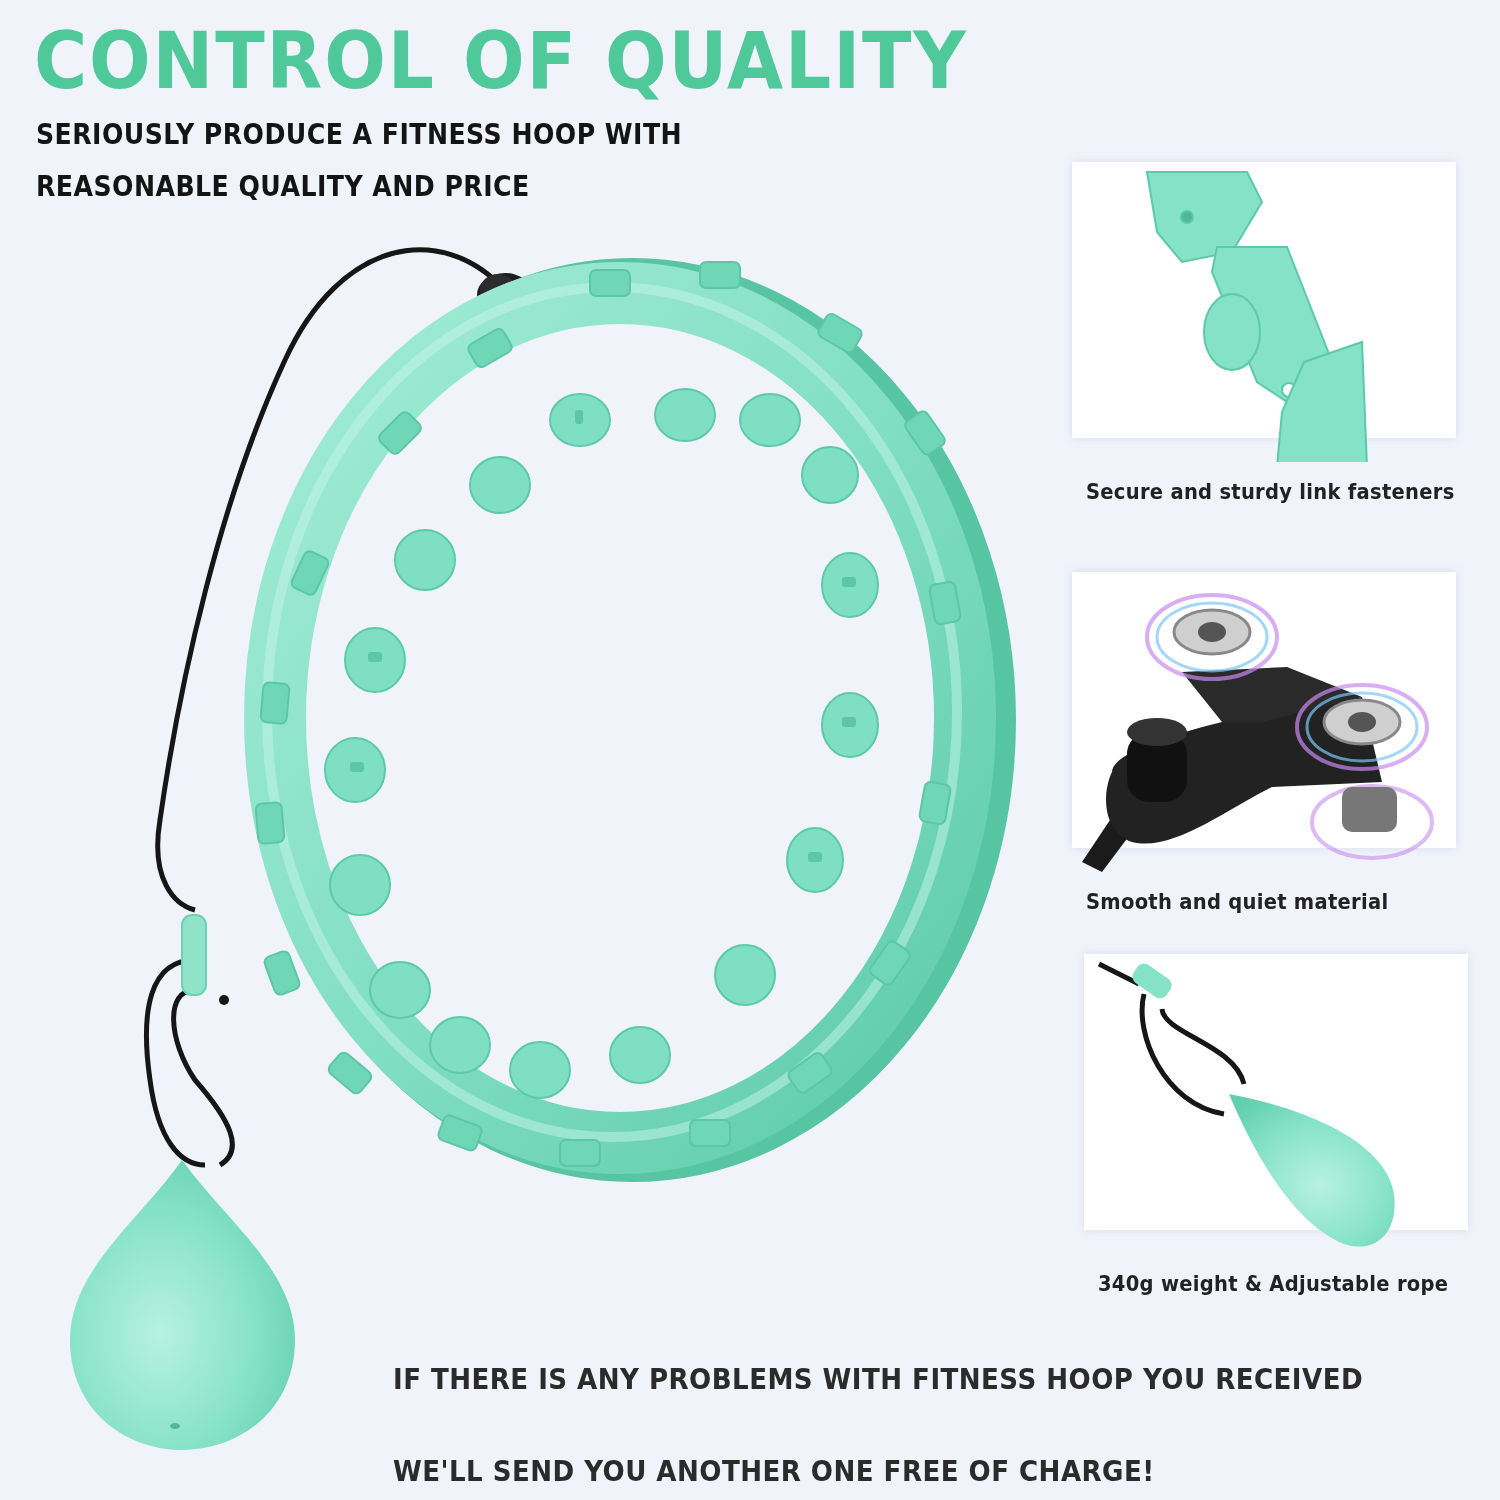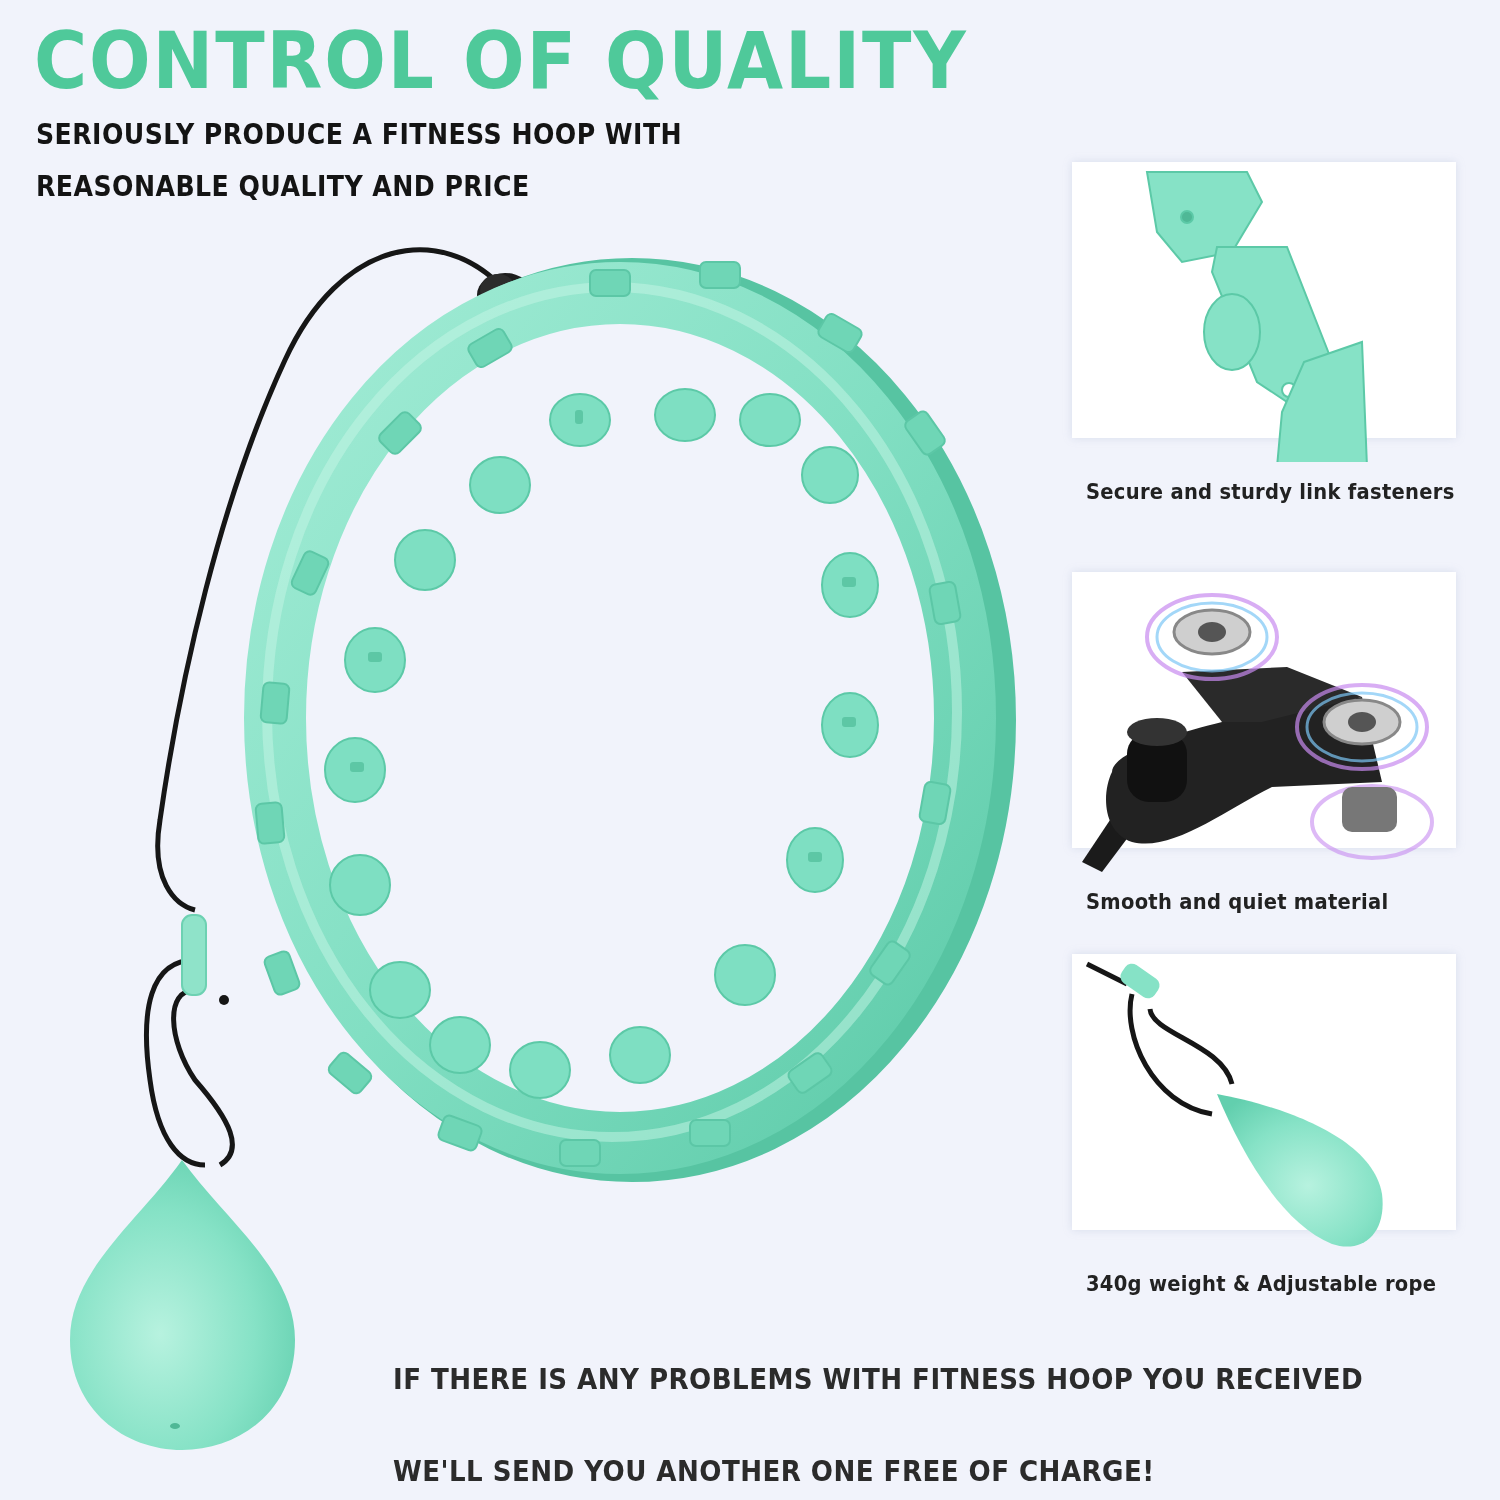--- a/index.html
+++ b/index.html
@@ -28,21 +28,21 @@
     }
     .foot1 { top: 1362px; }
     .foot2 { top: 1454px; }
     .product-art { position: absolute; left: 0; top: 0; width: 1060px; height: 1500px; }
     .card {
       position: absolute; left: 1072px; width: 384px; height: 276px;
       background: #ffffff; box-shadow: 0 0 8px rgba(170,180,210,0.35);
     }
     .card-1 { top: 162px; }
     .card-2 { top: 572px; }
-    .card-3 { top: 954px; }
+    .card-3 { top: 954px; margin-left: 12px; }
     .card-img { position: absolute; left: 0; top: 0; width: 384px; height: 300px; }
     .card-caption {
       position: absolute; left: 14px; top: 318px;
       font-family: "DejaVu Sans", sans-serif; font-weight: bold; font-size: 21px;
       color: #222; white-space: nowrap; letter-spacing: 0.3px;
       transform: scaleX(0.93); transform-origin: left top;
     }
   </style>
 </head>
 <body>

